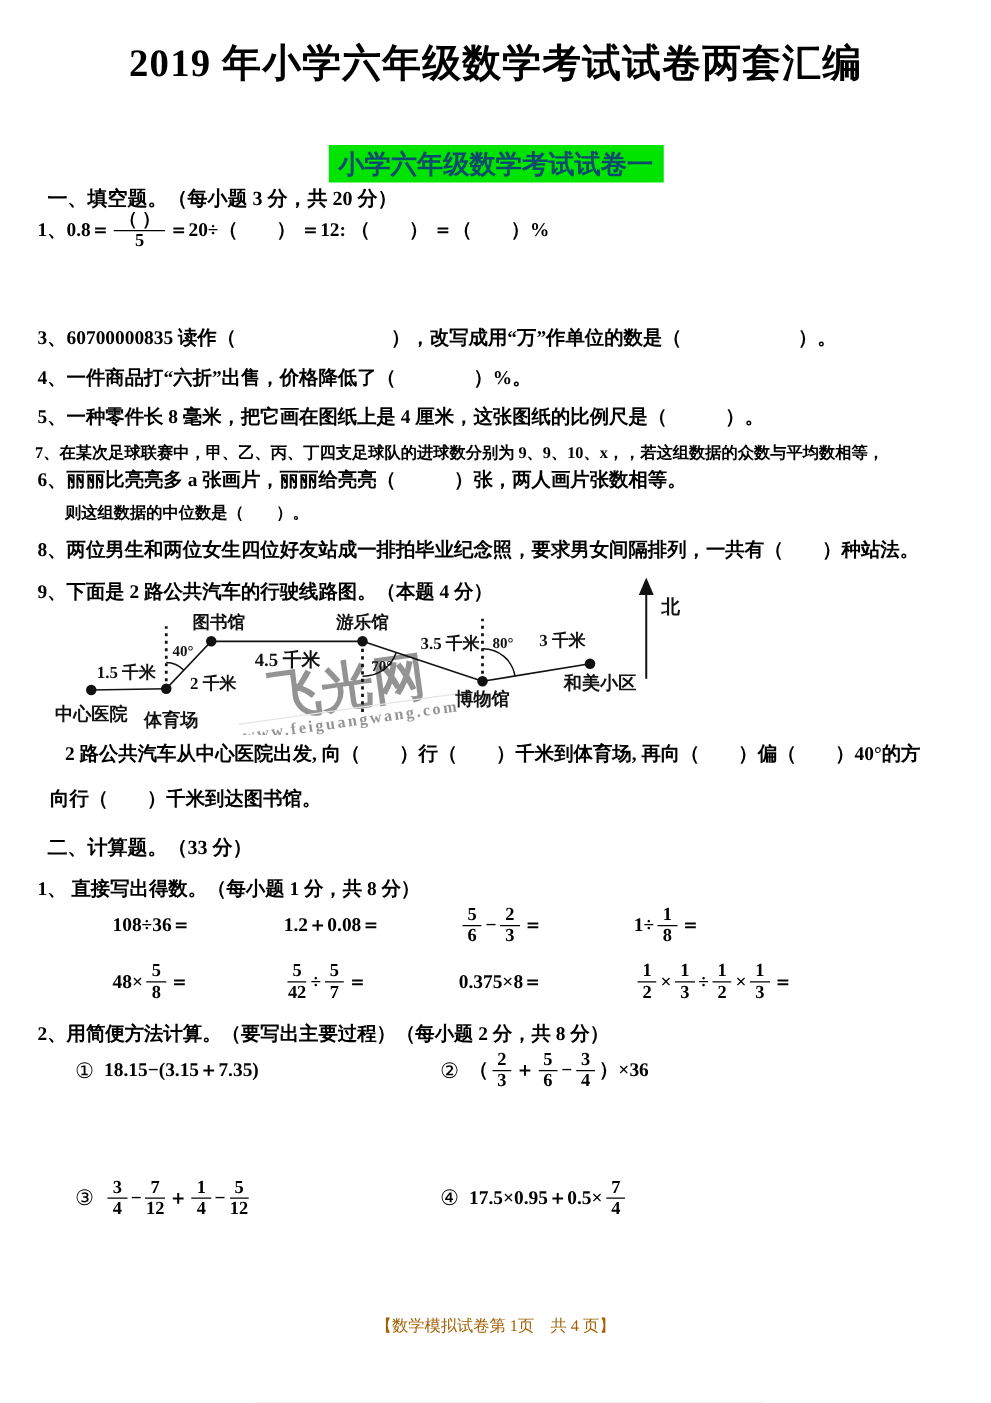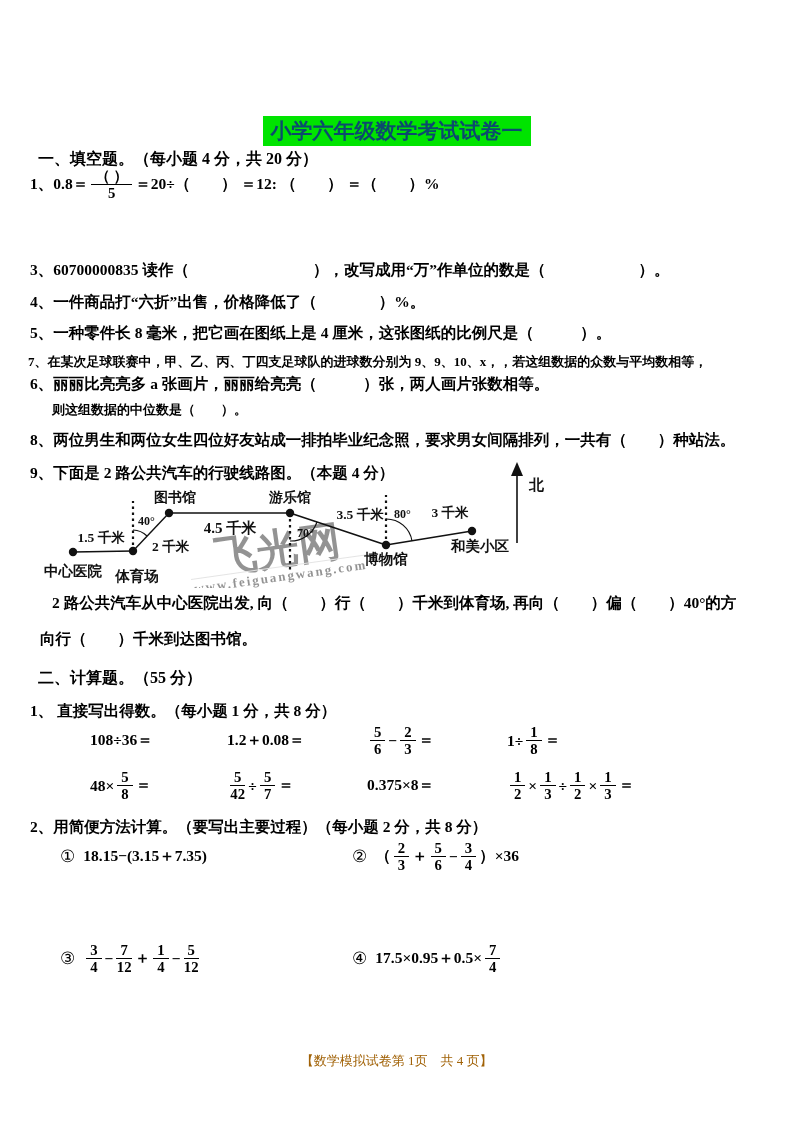--- a/index.html
+++ b/index.html
@@ -25,26 +25,27 @@
   .item .inum{margin-right:8px;font-size:17px;font-weight:normal;}
   .footer{position:absolute;top:1052px;left:0;width:100%;text-align:center;font-size:13px;font-weight:normal;color:#a16207;}
   svg text{font-family:"Liberation Serif","DejaVu Serif",serif;font-weight:bold;fill:#111;}
   .wm{opacity:.45;}
 </style>
 </head>
 <body>
 
 <div class="page">
 
+  <div class="title">2019 年小学六年级数学考试试卷两套汇编</div>
 
   <div class="subtitle-wrap">
     <span class="subtitle">小学六年级数学考试试卷一</span>
   </div>
 
-  <div class="line heading" style="top:149px;left:38px;">一、填空题。（每小题 4 分，共 20 分）</div>
+  <div class="line heading" style="top:149px;left:38px;">一、填空题。（每小题 3 分，共 20 分）</div>
 
   <div class="line" style="top:168px;left:30px;">
     <span class="math">
       <span class="mtext">1、</span>
     </span><span class="math">
         <span class="mtext">0.8＝</span>
         <span class="frac">
           <span class="num">（ ）</span>
           <span class="den">5</span>
         </span>
@@ -108,21 +109,21 @@
     <text x="107" y="121" font-size="14.5" text-anchor="middle">体育场</text>
     <text x="145" y="42" font-size="14" text-anchor="middle">图书馆</text>
     <text x="260" y="42" font-size="14" text-anchor="middle">游乐馆</text>
     <text x="356" y="104" font-size="14.5" text-anchor="middle">博物馆</text>
     <text x="450" y="91" font-size="14.5" text-anchor="middle">和美小区</text>
   </svg>
 
   <div class="line" style="top:593px;left:52px;">2 路公共汽车从中心医院出发, 向（　　）行（　　）千米到体育场, 再向（　　）偏（　　）40°的方</div>
   <div class="line" style="top:629px;left:40px;">向行（　　）千米到达图书馆。</div>
 
-  <div class="line heading" style="top:668px;left:38px;">二、计算题。（55 分）</div>
+  <div class="line heading" style="top:668px;left:38px;">二、计算题。（33 分）</div>
   <div class="line" style="top:701px;left:30px;">1、 直接写出得数。（每小题 1 分，共 8 分）</div>
 
   <div class="calc-row" style="top:724px;">
     <span class="cell cw1 math">
         <span class="mtext">108÷36＝</span>
       </span>
     <span class="cell cw2 math">
         <span class="mtext">1.2＋0.08＝</span>
       </span>
     <span class="cell cw3 math">

